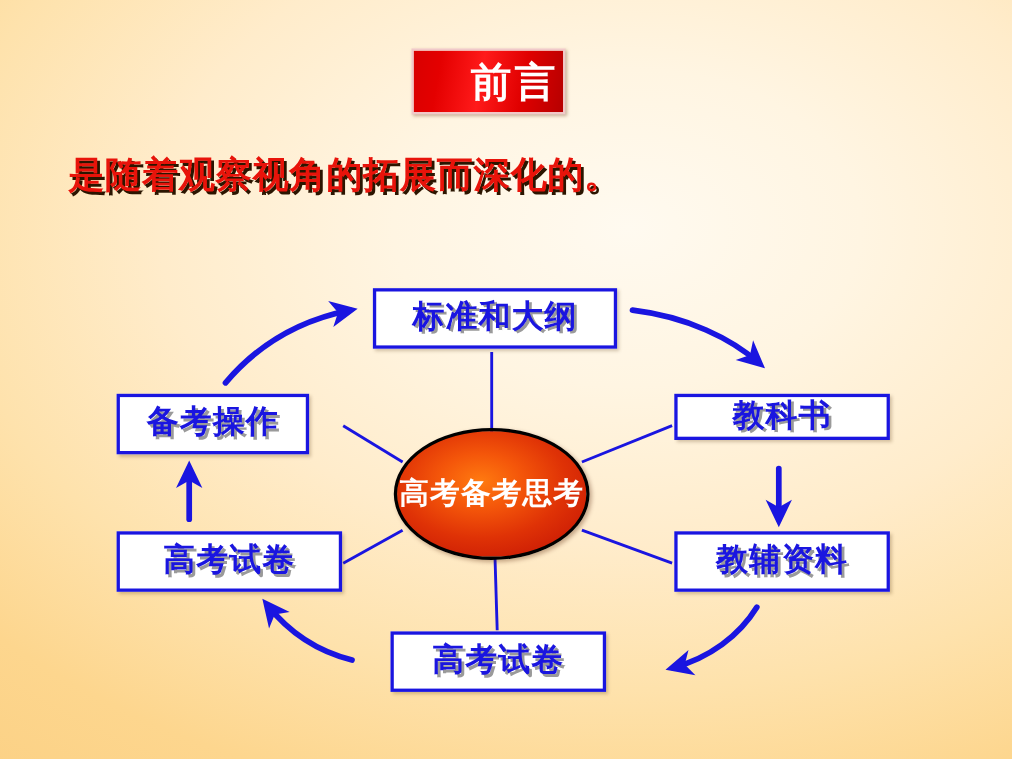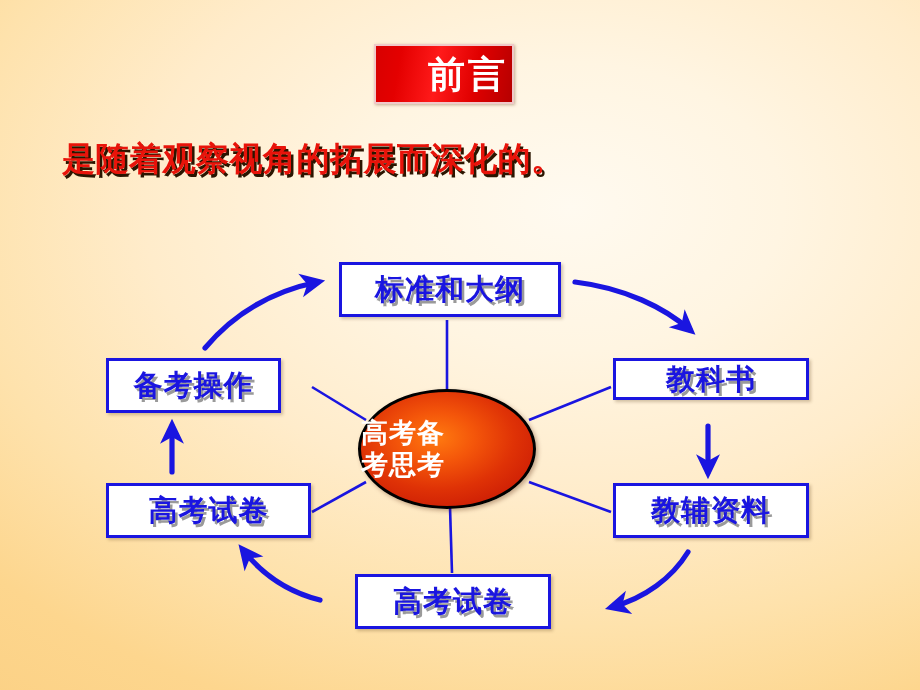--- a/index.html
+++ b/index.html
@@ -97,20 +97,21 @@
     box-shadow: 2px 2px 3px rgba(90,60,20,0.28);
   }
   .node .node-label {
     color: #1a15e0;
     font-size: 29px;
     font-weight: bold;
     letter-spacing: 1px;
     line-height: 1;
     white-space: nowrap;
     text-shadow: 2.5px 2.5px 0px #9a9a9a;
+    font-family: Liberation Mono, monospace;
   }
 
   #node-top        { left: 339px; top: 32px;  width: 222px; height: 55px; }
   #node-right-up   { left: 613px; top: 128px; width: 196px; height: 42px; }
   #node-right-down { left: 613px; top: 253px; width: 196px; height: 55px; }
   #node-bottom     { left: 355px; top: 344px; width: 196px; height: 55px; }
   #node-left-down  { left: 106px; top: 253px; width: 205px; height: 55px; }
   #node-left-up    { left: 106px; top: 128px; width: 175px; height: 55px; }
 
   
@@ -119,22 +120,21 @@
     left: 358px;
     top: 159px;
     width: 178px;
     height: 120px;
     border-radius: 50%;
     border: 3px solid #000000;
     box-sizing: border-box;
     background: radial-gradient(ellipse 78% 78% at 44% 40%,
       #ff7a10 0%, #f4560a 28%, #df3206 58%, #ce1f05 82%, #c01804 100%);
     display: flex;
-    flex-direction: column;
-    align-items: flex-start;
+    align-items: center;
     justify-content: center;
     box-shadow: 2px 2px 4px rgba(80,30,0,0.35);
   }
   #center-node .center-line {
     color: #ffffff;
     font-size: 27px;
     font-weight: bold;
     line-height: 1.18;
     letter-spacing: 1px;
     white-space: nowrap;

